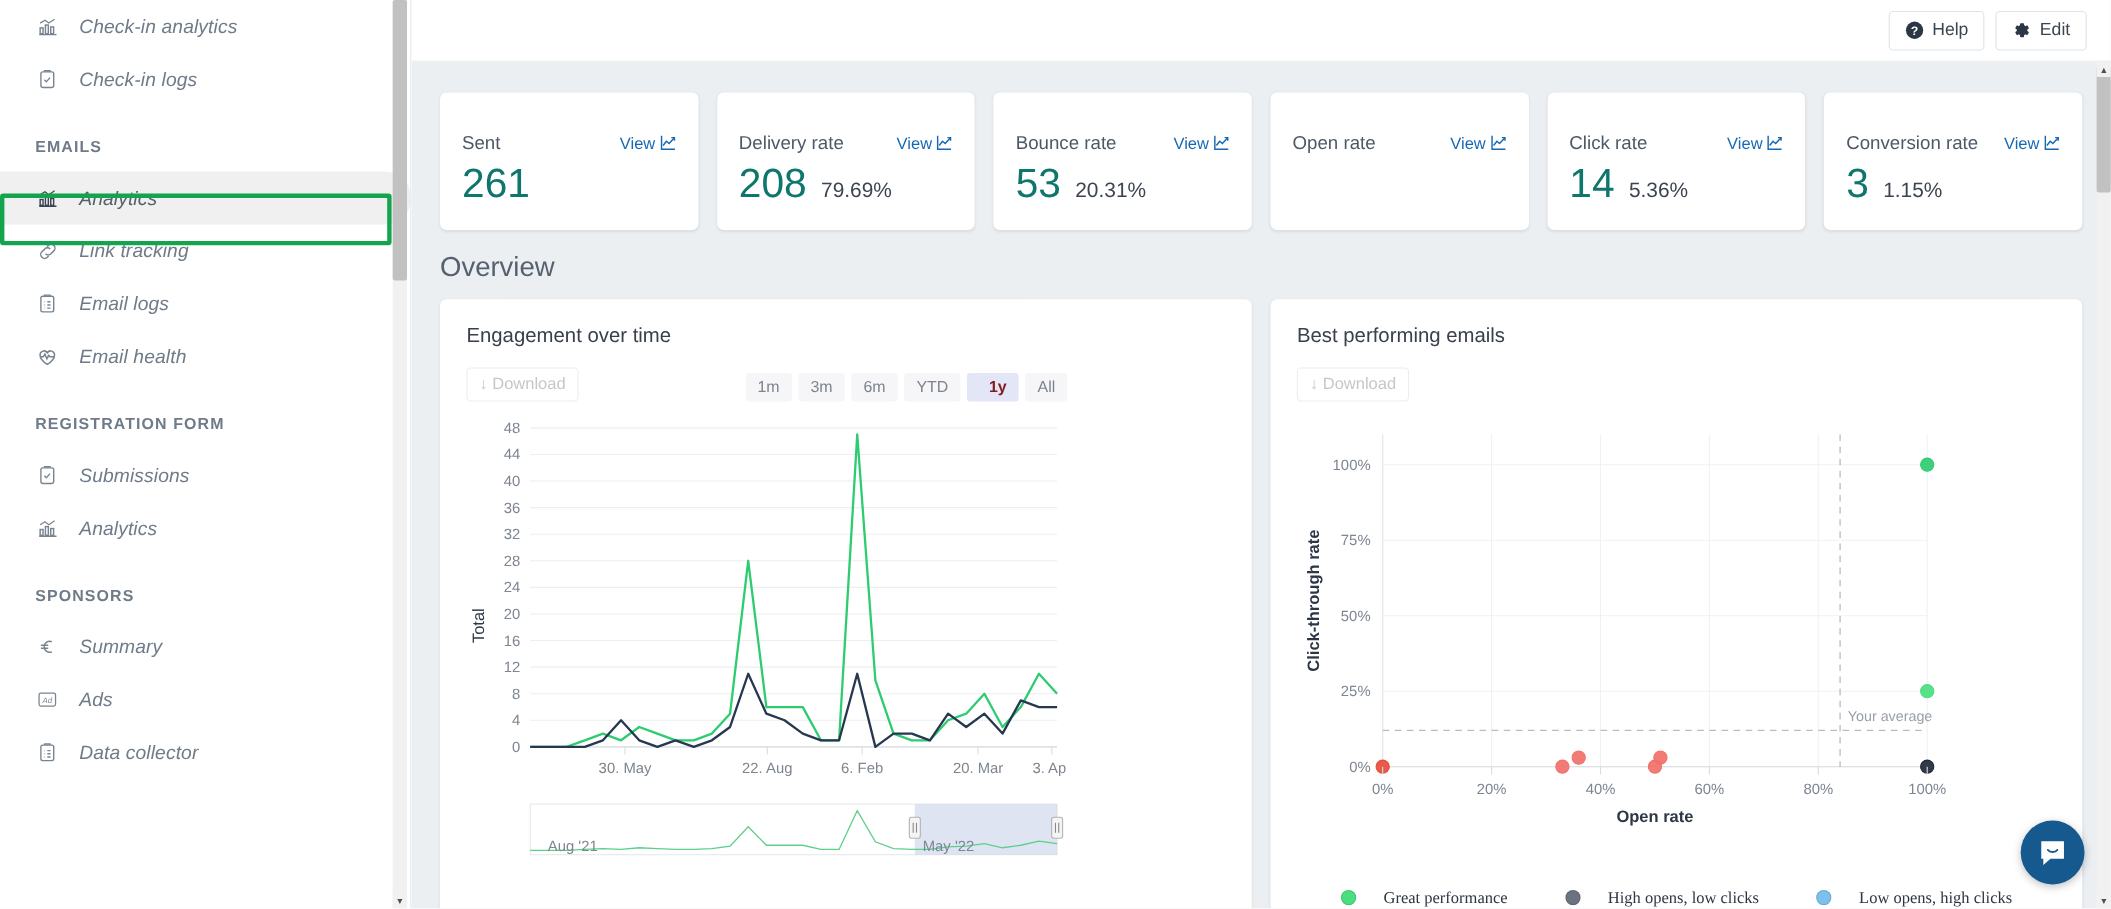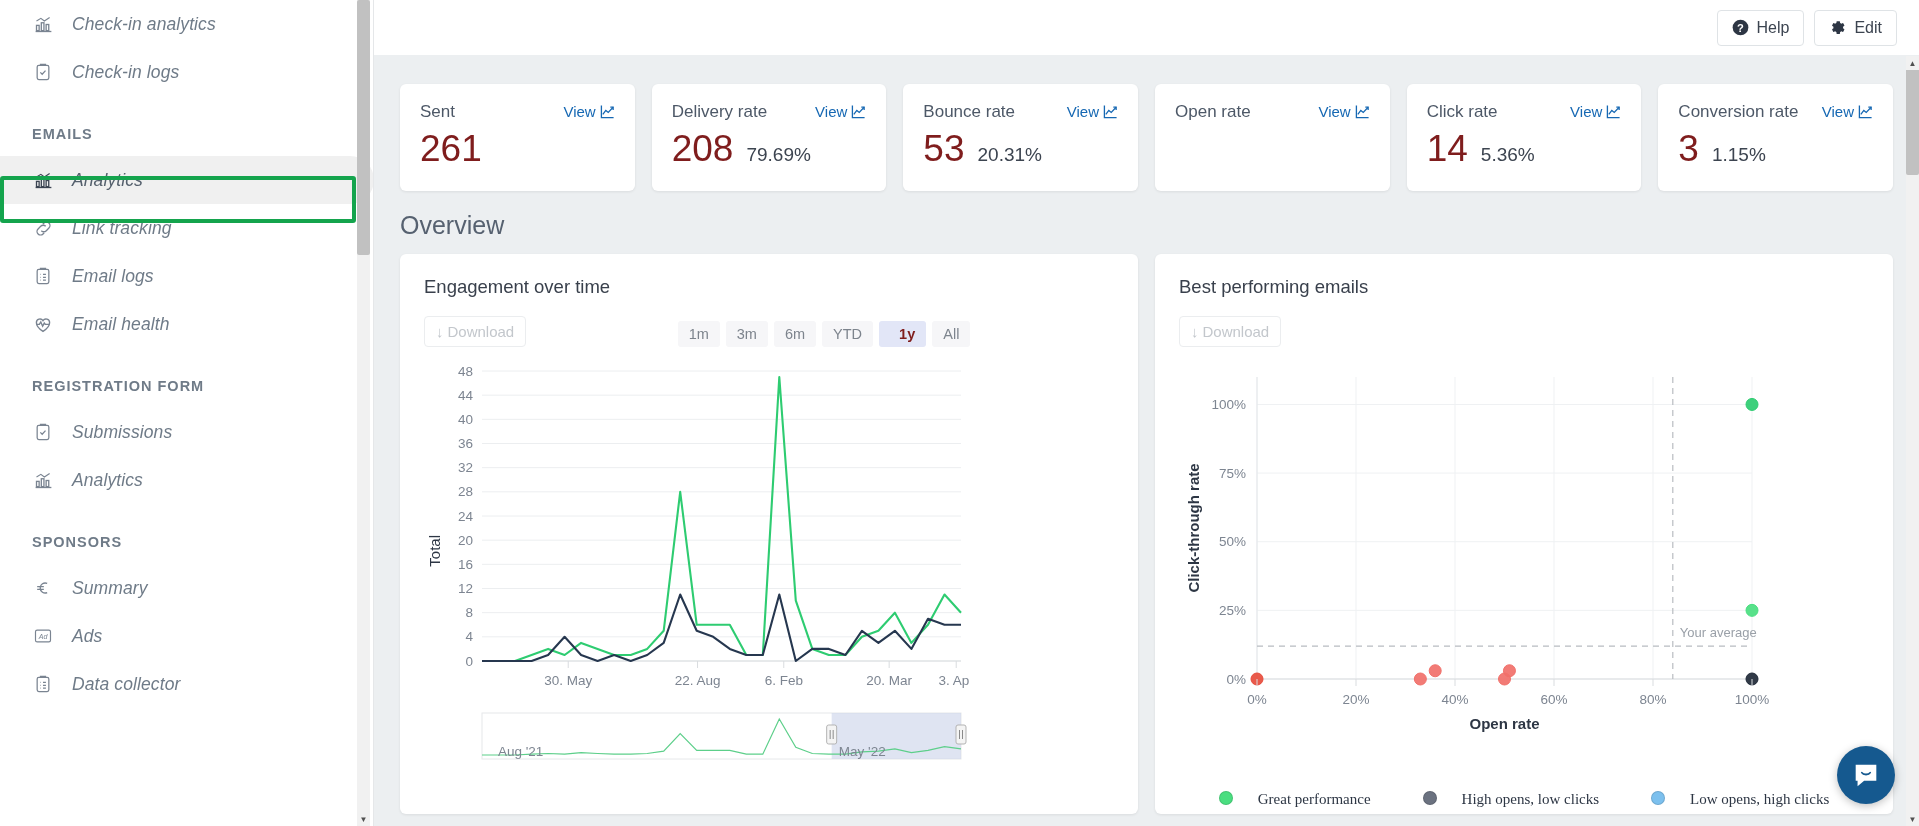--- a/index.html
+++ b/index.html
@@ -138,51 +138,50 @@
   .stats {
     display: flex;
     gap: 17px;
     padding-top: 28px;
   }
   .stat-card {
     flex: 1 1 0;
     background: #fff;
     border-radius: 6px;
     box-shadow: 0 1px 3px rgba(0,0,0,.08);
-    padding: 18px 20px 22px 20px;
+    padding: 36px 20px 22px 20px;
     min-width: 0;
   }
   .stat-head {
     display: flex;
     align-items: baseline;
     justify-content: space-between;
     gap: 6px;
     white-space: nowrap;
   }
   .stat-title {
     font-size: 17px;
     color: #4d5867;
   }
   .stat-view {
     font-size: 15px;
     color: #1668b3;
     display: inline-flex;
-    align-items: center;
     gap: 4px;
     cursor: pointer;
   }
   .stat-nums {
     margin-top: 6px;
     display: flex;
     align-items: baseline;
     gap: 13px;
   }
   .stat-value {
     font-size: 37px;
-    color: #7f1d1d;
+    color: #0f766e;
     line-height: 1.12;
     font-weight: 400;
   }
   .stat-pct {
     font-size: 19px;
     color: #3c4450;
   }
 
   .overview-title {
     font-size: 25px;

